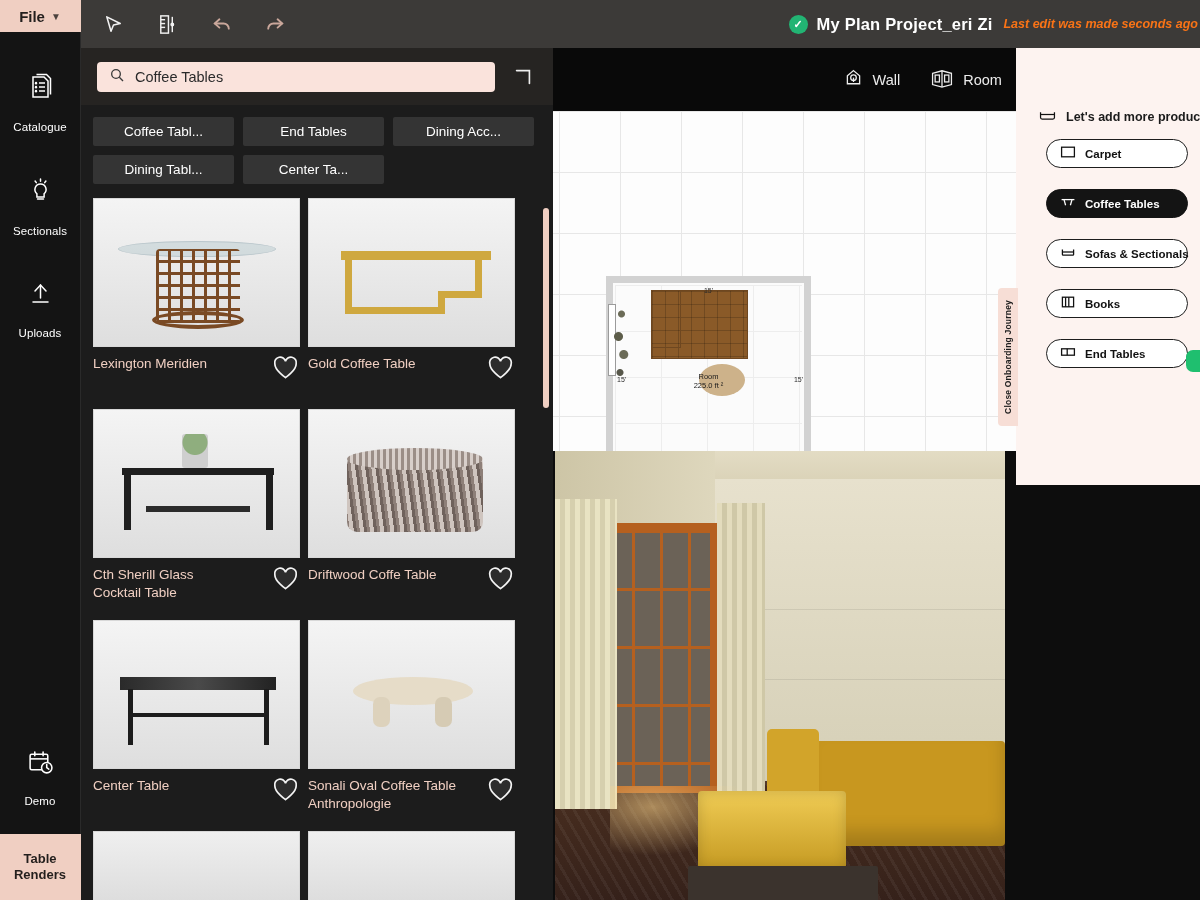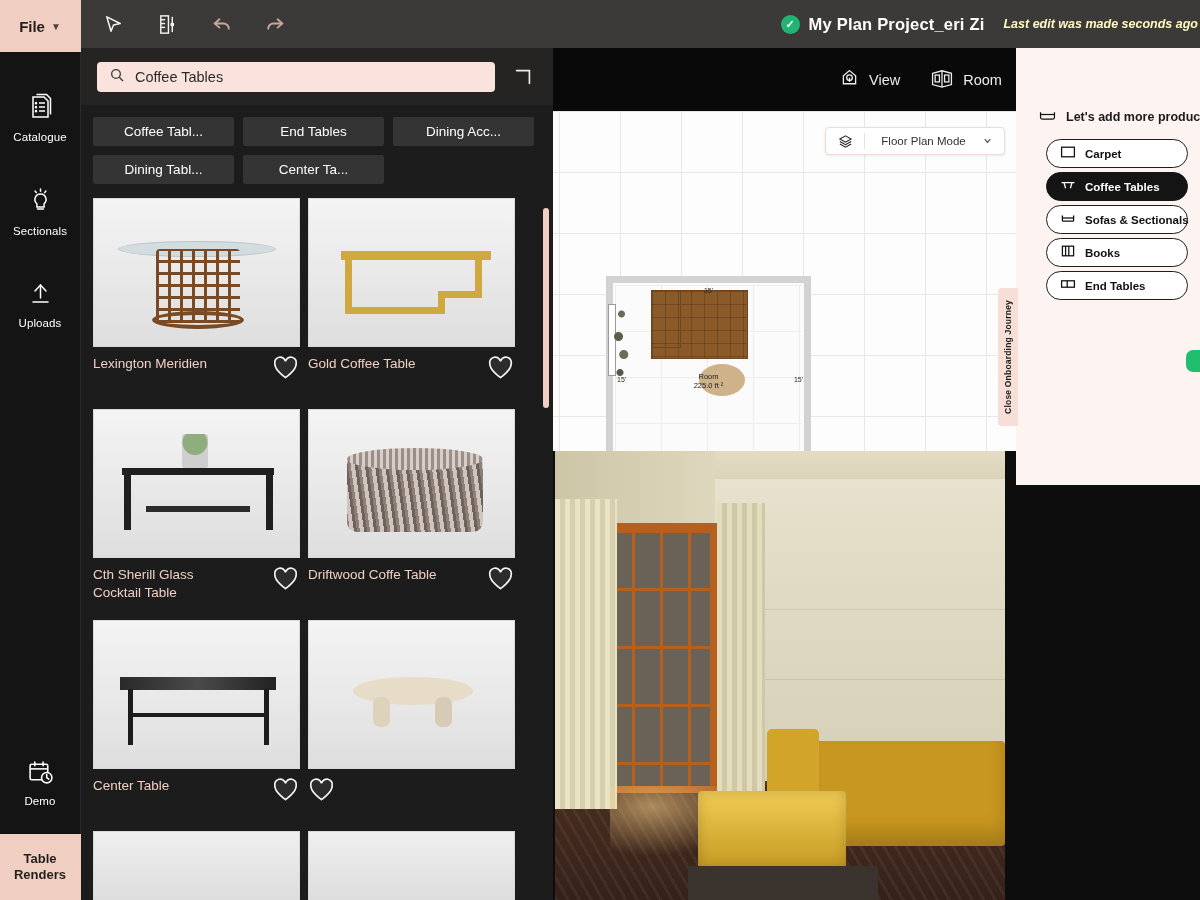--- a/index.html
+++ b/index.html
@@ -10,28 +10,28 @@
   }
   .app { position: relative; width: 1200px; height: 900px; }
 
   
   .rail {
     position: absolute; left:0; top:0; width:81px; height:900px;
     background:#141414; display:flex; flex-direction:column; align-items:center;
     border-right:1px solid #2a2a2a; z-index:40;
   }
   .rail-file {
-    width:81px; height:52px; background:#f0cfc2; color:#231f1d;
+    width:81px; height:32px; background:#f0cfc2; color:#231f1d;
     display:flex; align-items:center; justify-content:center; gap:6px;
     font-size:15px; font-weight:bold; cursor:pointer; flex:none;
   }
   .rail-file .chev { font-size:10px; opacity:.8; }
   .rail-item {
     width:81px; padding:13px 2px 11px; display:flex; flex-direction:column;
-    align-items:center; gap:6px; color:#fff; cursor:pointer;
+    align-items:center; gap:16px; color:#fff; cursor:pointer;
   }
   .rail-item .lbl { font-size:11.5px; letter-spacing:.1px; }
   .rail-spacer { flex:1; }
   .rail-view {
     width:81px; height:66px; background:#f0cfc2; color:#231f1d;
     display:flex; flex-direction:column; align-items:center; justify-content:center;
     font-size:13px; font-weight:bold; line-height:1.25; cursor:pointer; flex:none;
   }
   .ico { display:block; }
 
@@ -42,21 +42,21 @@
   }
   .tool-icons { display:flex; align-items:center; gap:22px; padding-left:16px; }
   .tool-btn { width:32px; height:32px; display:flex; align-items:center; justify-content:center; cursor:pointer; }
   .proj { display:flex; align-items:center; gap:9px; margin-left:auto; padding-right:2px; }
   .badge-ok {
     width:19px; height:19px; border-radius:50%; background:#22b473;
     display:flex; align-items:center; justify-content:center;
     color:#fff; font-size:11px; font-weight:bold;
   }
   .proj-title { color:#fff; font-size:16.5px; font-weight:bold; letter-spacing:.2px; }
-  .proj-edit { color:#fef9c3; font-size:12.5px; font-style:italic; font-weight:bold; margin-left:10px; white-space:nowrap; }
+  .proj-edit { color:#f97316; font-size:12.5px; font-style:italic; font-weight:bold; margin-left:2px; white-space:nowrap; }
 
   
   .canvas {
     position:absolute; left:553px; top:48px; width:647px; height:852px;
     background:#0d0d0d; overflow:hidden;
   }
   .canvas-head {
     position:absolute; left:0; top:0; width:647px; height:63px;
     background:#090909; display:flex; align-items:center; justify-content:flex-end;
     gap:30px; padding-right:22px; z-index:6;
@@ -147,21 +147,21 @@
   .r-light { position:absolute; left:55px; top:335px; width:140px; height:70px;
     background:radial-gradient(ellipse at 30% 30%, rgba(255,215,140,.55), transparent 70%); }
 
   
   .onb {
     position:absolute; left:1016px; top:48px; width:184px; height:437px;
     background:#fdf3f0; z-index:20;
   }
   .onb-head { display:flex; align-items:center; gap:9px; padding:58px 0 0 22px; }
   .onb-head .t { font-size:12.5px; font-weight:bold; color:#1b1b1b; white-space:nowrap; }
-  .onb-list { padding:12px 12px 0 30px; display:flex; flex-direction:column; gap:4px; }
+  .onb-list { padding:12px 12px 0 30px; display:flex; flex-direction:column; gap:21px; }
   .chip {
     height:29px; background:#fff; border:1px solid #1d1d1d; border-radius:15px;
     display:flex; align-items:center; gap:9px; padding:0 13px; cursor:pointer;
   }
   .chip .cl { font-size:11.5px; font-weight:bold; color:#111; white-space:nowrap; }
   .chip.active { background:#141414; border-color:#141414; }
   .chip.active .cl { color:#fff; }
   .onb-tab {
     position:absolute; left:-18px; top:240px; width:20px; height:138px;
     background:#f7ded6; border-radius:4px 0 0 4px; display:flex; align-items:center; justify-content:center;
@@ -249,36 +249,20 @@
   .plain { position:absolute; inset:0; background:linear-gradient(180deg,#efefef,#c9c9c9); }
 </style>
 </head>
 <body>
 
 <div class="app">
 
   <div class="canvas">
 
     <div class="plan">
-      <div class="mode-pill">
-        <span class="mp-ico">
-          <svg width="15" height="15" viewBox="0 0 24 24" fill="none" stroke="#222" stroke-width="1.7">
-            <polygon points="12,3 21,8 12,13 3,8"></polygon>
-              <polyline points="3,12 12,17 21,12"></polyline>
-              <polyline points="3,16 12,21 21,16"></polyline>
-          </svg>
-        </span>
-        <span class="mp-div"></span>
-        <span class="mp-txt">Floor Plan Mode</span>
-        <span class="mp-ch">
-          <svg width="11" height="11" viewBox="0 0 24 24" fill="none" stroke="#444" stroke-width="2.4">
-              <polyline points="6,9 12,16 18,9"></polyline>
-            </svg>
-        </span>
-      </div>
 
       <div class="room">
         <div class="room-wall"></div>
         <div class="room-inner"></div>
         <div class="win"></div>
         <div class="plant"></div>
         <div class="sofa-a"></div>
         <div class="sofa-b"></div>
         <div class="rug"></div>
         <div class="room-label">
@@ -311,21 +295,21 @@
 
     <div class="canvas-head">
       <div class="chead-btn">
         <span>
           <svg width="21" height="21" viewBox="0 0 24 24" fill="none" stroke="#ededed" stroke-width="1.5">
             <path d="M12 3 L19 9 V18 H5 V9 Z"></path>
               <circle cx="12" cy="11" r="3.2"></circle>
               <line x1="12" y1="11" x2="12" y2="16"></line>
           </svg>
         </span>
-        <span>View</span>
+        <span>Wall</span>
       </div>
       <div class="chead-btn">
         <span>
           <svg width="24" height="21" viewBox="0 0 28 24" fill="none" stroke="#ededed" stroke-width="1.5">
             <path d="M3 6 L14 3 L25 6 V19 L14 22 L3 19 Z"></path>
               <line x1="14" y1="3" x2="14" y2="22"></line>
             <rect x="6" y="8" width="5" height="8"></rect>
               <rect x="17" y="8" width="5" height="8"></rect>
           </svg>
         </span>
@@ -566,20 +550,21 @@
         </div>
 
         <div class="card">
           <div class="thumb">
             <span class="t-wrap"></span>
             <span class="ov-top"></span>
             <span class="ov-l1"></span>
             <span class="ov-l2"></span>
           </div>
           <div class="card-foot">
+            <span class="card-name">Sonali Oval Coffee Table Anthropologie</span>
             <span class="heart">
               <svg width="27" height="25" viewBox="0 0 24 22" fill="#2c2c2c" stroke="#f3f3f3" stroke-width="1.5">
                   <path d="M12 20 C12 20 2.5 13.6 2.5 7.6 A4.6 4.6 0 0 1 12 5.6 A4.6 4.6 0 0 1 21.5 7.6 C21.5 13.6 12 20 12 20 Z"></path>
                 </svg>
             </span>
           </div>
         </div>
 
         <div class="card">
           <div class="thumb">

